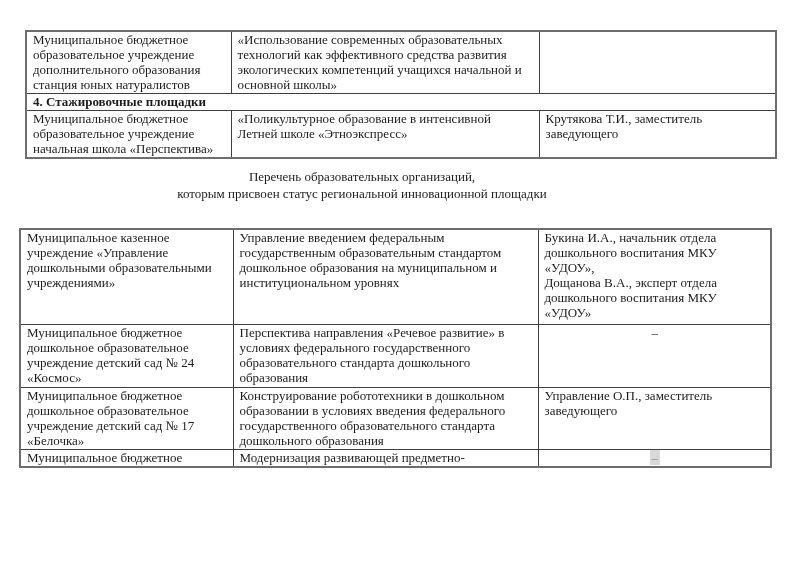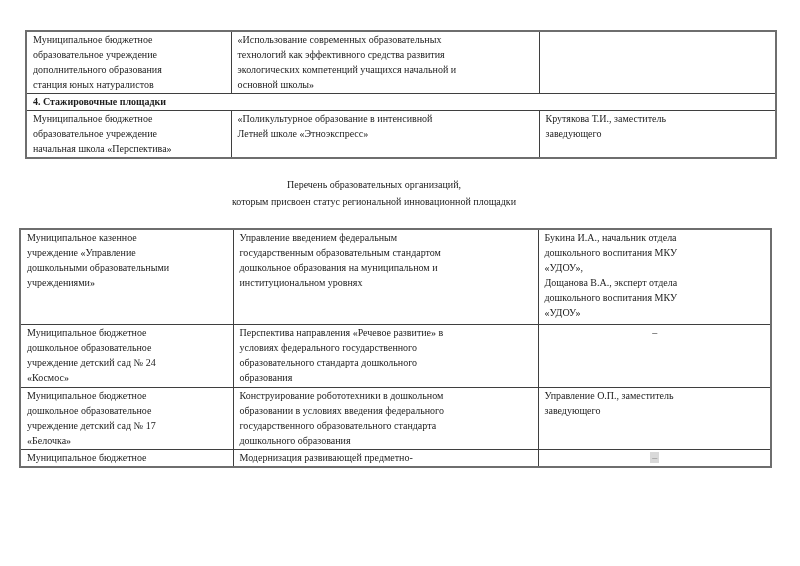--- a/index.html
+++ b/index.html
@@ -1,39 +1,39 @@
 <!DOCTYPE html>
 <html><head>
 <meta charset="utf-8">
 <style>
   html,body { margin:0; padding:0; background:#ffffff; }
   .page {
     position:relative; width:800px; height:566px; overflow:hidden;
     background:#ffffff; color:#1c1c1c;
     font-family:"Liberation Serif","DejaVu Serif",serif;
-    font-size:10px; line-height:15px;
+    font-size:13px; line-height:15px;
   }
   table.doc-table {
     position:absolute; border-collapse:collapse; table-layout:fixed;
     border:2px solid #6e6e6e;
   }
   table.t1 { left:25px; top:30px; width:750px; }
   table.t2 { left:19px; top:228px; width:751px; }
   td.cell {
     border:1px solid #3f3f3f; vertical-align:top; text-align:left;
     padding:0 5px 1px 6px; white-space:pre-line; overflow:hidden;
   }
   td.center  { text-align:center; }
   td.section { font-weight:bold; text-align:left; }
   td.tight   { line-height:14px; }
   td.dash    { text-align:center; }
   .sel { background:#d9d9d9; color:#8c8c8c; padding:0 2px; }
   .doc-heading {
-    position:absolute; left:0; top:176px; width:724px;
-    text-align:center; white-space:pre-line; line-height:17px;margin-left:12px;
+    position:absolute; left:0; top:168px; width:724px;
+    text-align:center; white-space:pre-line; line-height:17px;
   }
 </style>
 </head>
 <body>
 
 <div class="page">
 
   <table class="doc-table t1">
     <colgroup>
         <col style="width:205px">

